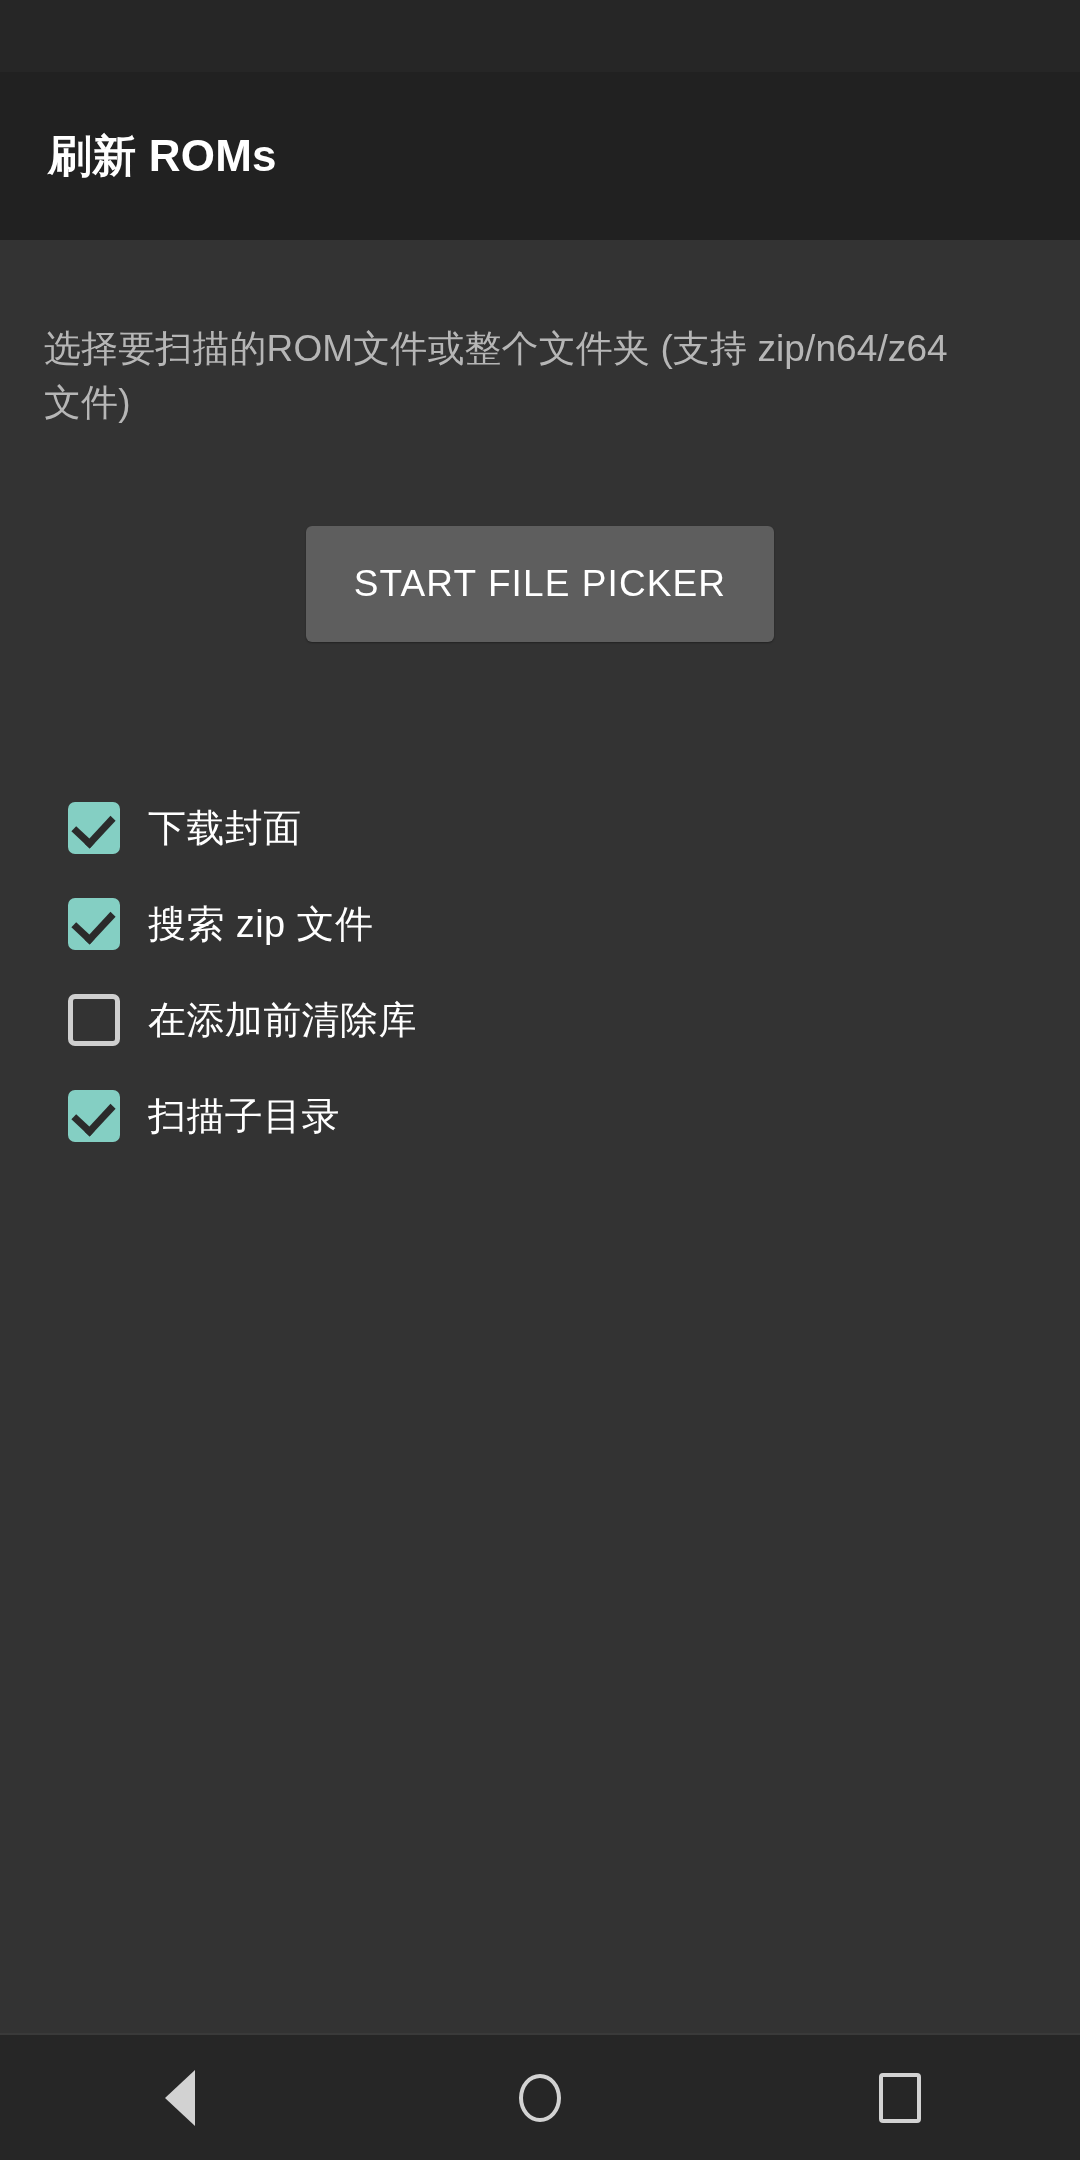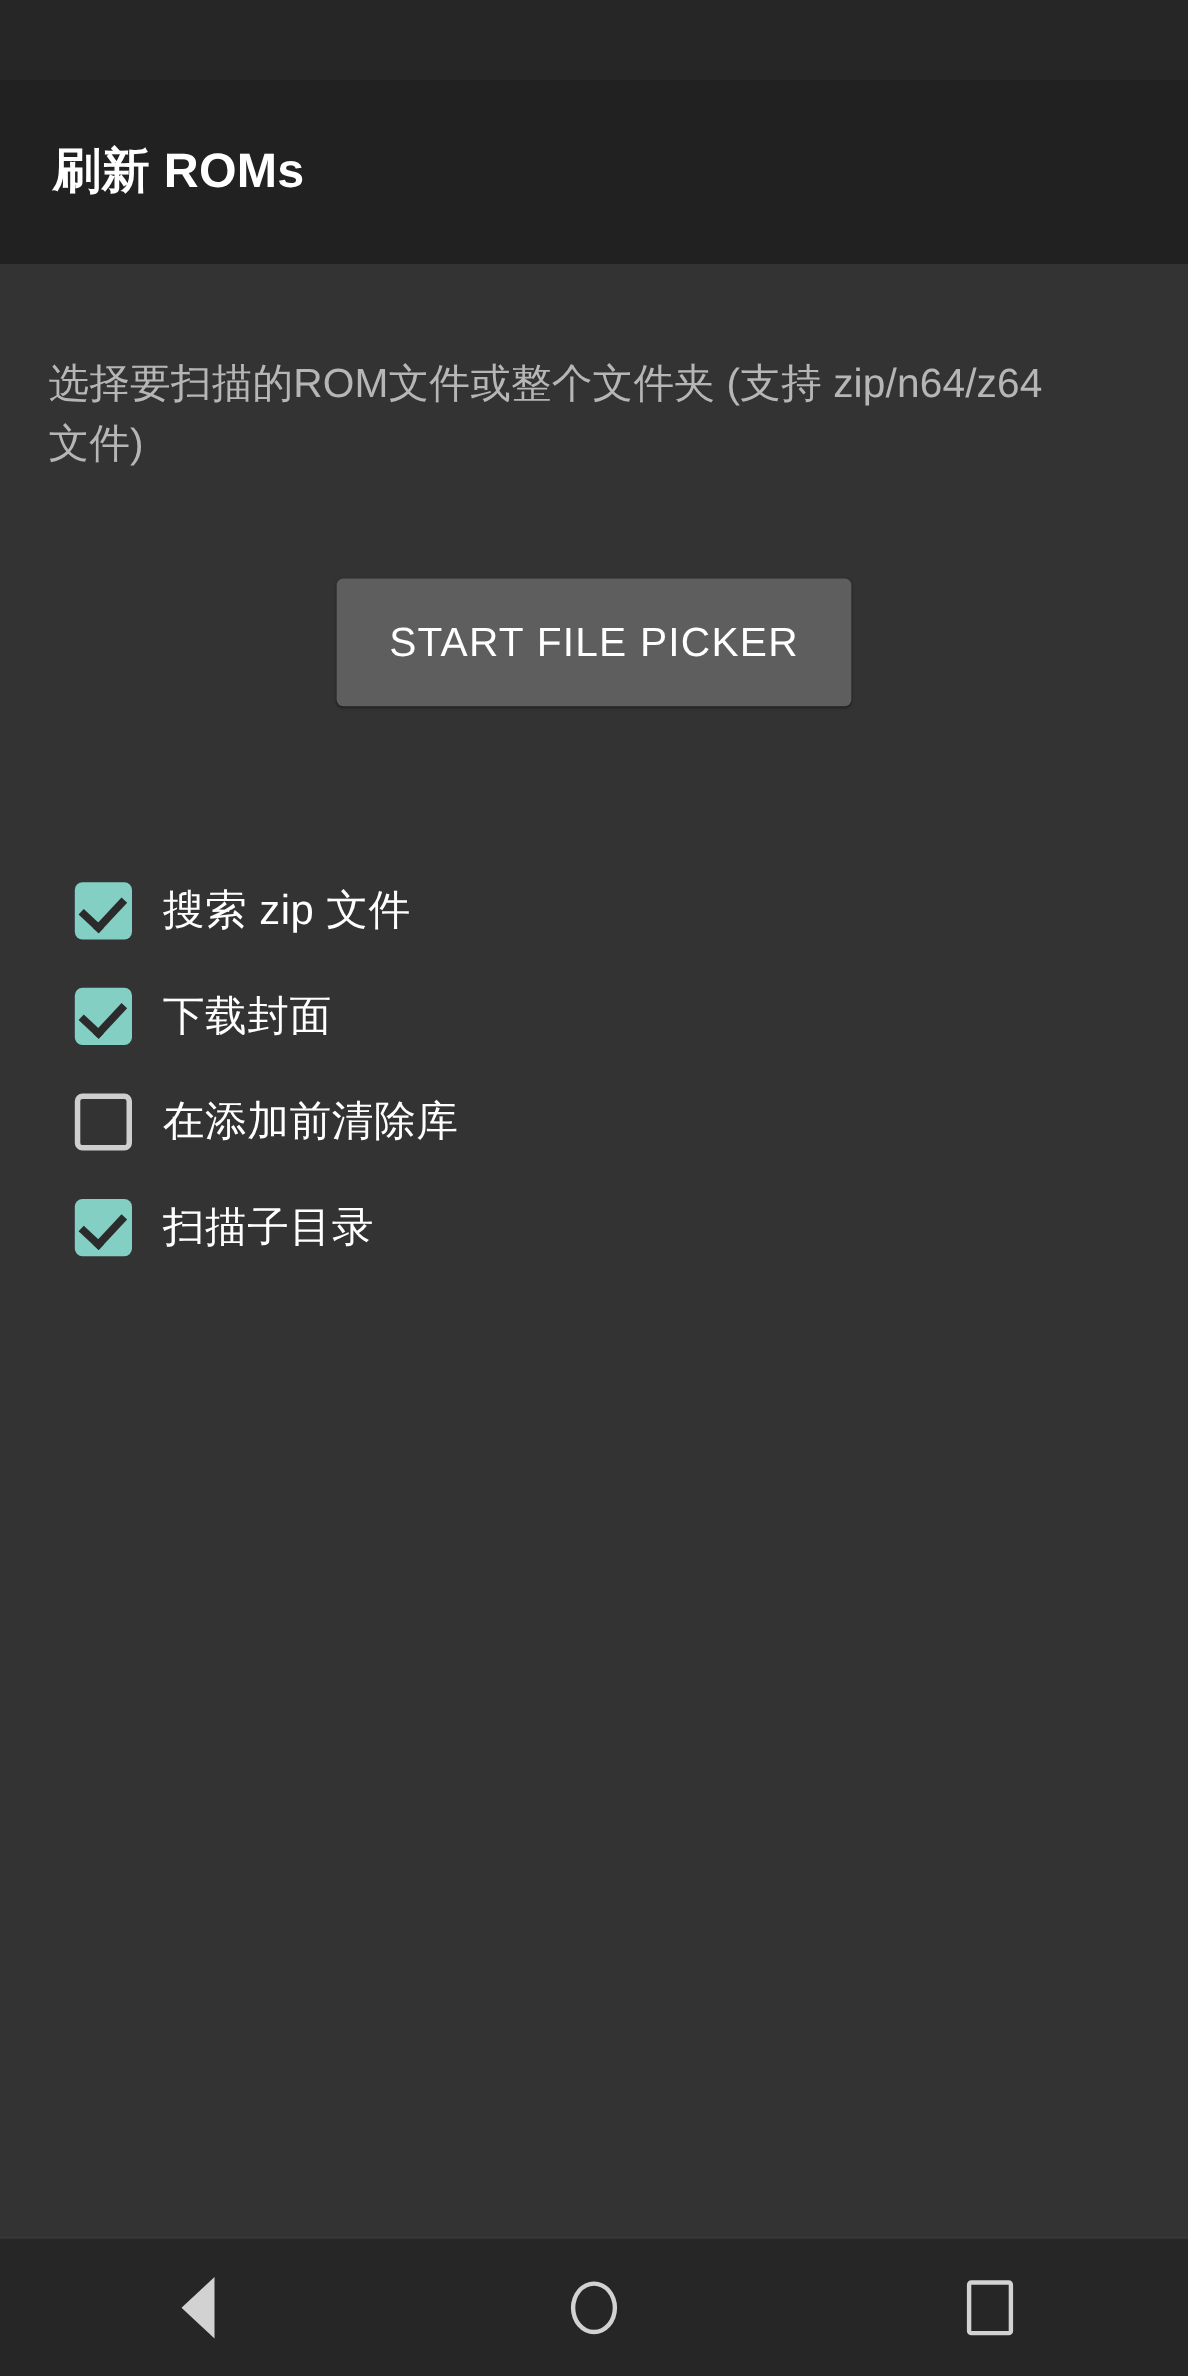--- a/index.html
+++ b/index.html
@@ -11,21 +11,21 @@
     width: 1080px;
     height: 2160px;
     overflow: hidden;
     font-family: "Liberation Sans", "DejaVu Sans", sans-serif;
     -webkit-font-smoothing: antialiased;
   }
   .phone {
     position: relative;
     width: 1080px;
     height: 2160px;
-    background: #701a75;
+    background: #3b82f6;
     display: flex;
     flex-direction: column;
     border-radius: 18px;
   }
 
   
   .status-bar {
     height: 72px;
     background: #262626;
     flex: 0 0 auto;
@@ -192,26 +192,26 @@
     <div class="description">选择要扫描的ROM文件或整个文件夹 (支持 zip/n64/z64 文件)</div>
 
     <div class="picker-row">
       <button class="picker-button">START FILE PICKER</button>
     </div>
 
     <div class="checkbox-list">
 
       <div class="checkbox-row">
         <span class="checkbox-box checked"></span>
+        <span class="checkbox-label">下载封面</span>
+      </div>
+
+      <div class="checkbox-row">
+        <span class="checkbox-box checked"></span>
         <span class="checkbox-label">搜索 zip 文件</span>
-      </div>
-
-      <div class="checkbox-row">
-        <span class="checkbox-box checked"></span>
-        <span class="checkbox-label">下载封面</span>
       </div>
 
       <div class="checkbox-row">
         <span class="checkbox-box unchecked"></span>
         <span class="checkbox-label">在添加前清除库</span>
       </div>
 
       <div class="checkbox-row">
         <span class="checkbox-box checked"></span>
         <span class="checkbox-label">扫描子目录</span>

